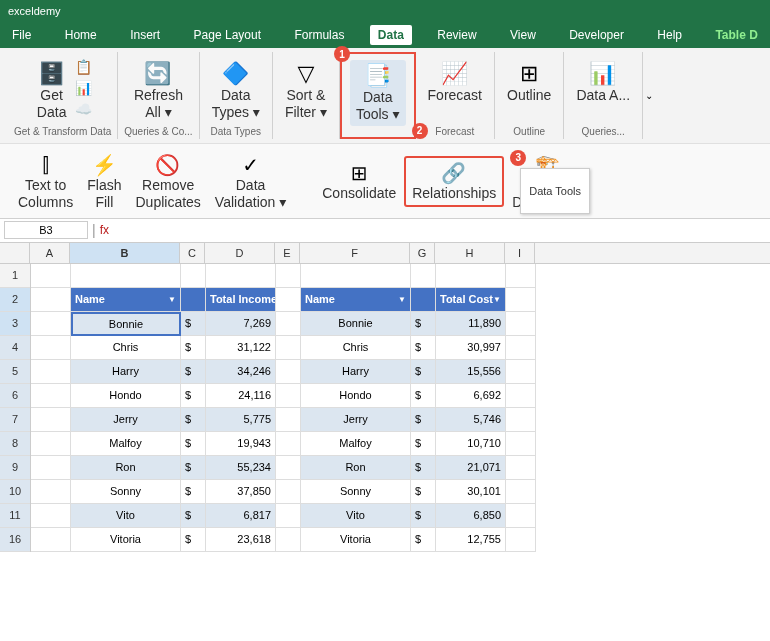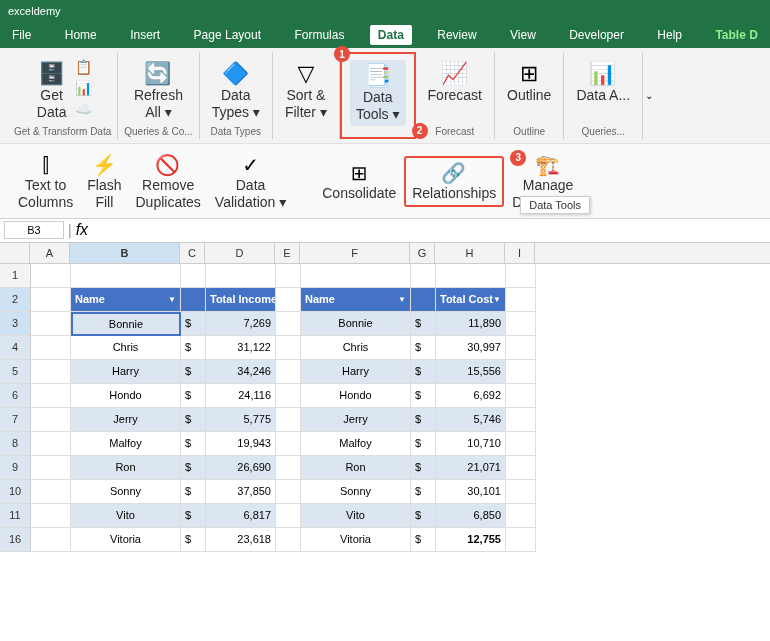--- a/index.html
+++ b/index.html
@@ -28,21 +28,21 @@
     
     .red-border { border: 2px solid #e74c3c !important; }
 
     
     .ribbon-content2 { display: flex; align-items: stretch; padding: 2px 8px; gap: 0; min-height: 70px; background: #f9f9f9; border-top: 1px solid #e0e0e0; position: relative; }
     .ribbon-group2 { display: flex; flex-direction: column; align-items: center; padding: 2px 4px; }
     .ribbon-group2-buttons { display: flex; align-items: center; gap: 2px; flex: 1; padding-top: 2px; }
 
     
     .formula-bar { display: flex; align-items: center; height: 24px; border-bottom: 1px solid #ccc; padding: 0 4px; gap: 4px; background: white; }
-    .cell-ref { width: 60px; border: 1px solid #ccc; height: 18px; font-size: 11px; padding: 0 3px; text-align: center; }
+    .cell-ref { width: 84px; border: 1px solid #ccc; height: 18px; font-size: 11px; padding: 0 3px; text-align: center; }
     .formula-divider { color: #999; font-size: 14px; }
     .formula-input { flex: 1; height: 18px; border: none; font-size: 11px; padding: 0 3px; outline: none; }
 
     
     .spreadsheet { display: flex; flex-direction: column; flex: 1; overflow: hidden; }
     .col-headers { display: flex; background: #f3f3f3; border-bottom: 1px solid #ccc; }
     .row-num-header { width: 30px; min-width: 30px; height: 20px; border-right: 1px solid #ccc; background: #f3f3f3; }
     .col-header { height: 20px; border-right: 1px solid #ccc; display: flex; align-items: center; justify-content: center; font-size: 11px; color: #333; background: #f3f3f3; }
     
     .spreadsheet-body { display: flex; flex: 1; overflow: hidden; }
@@ -55,21 +55,21 @@
     
     
     .cell.header-blue { background: #4472C4; color: white; font-weight: bold; justify-content: center; }
     .cell.data-blue-light { background: #dce6f0; }
     .cell.data-white { background: white; }
     
     
     .balloon { display: inline-flex; align-items: center; justify-content: center; width: 16px; height: 16px; background: #e74c3c; color: white; border-radius: 50%; font-size: 10px; font-weight: bold; position: absolute; }
 
     
-    .tooltip-box { position: absolute; background: white; border: 1px solid #ccc; padding: 2px 8px; font-size: 11px; color: #333; z-index: 100; box-shadow: 1px 1px 3px rgba(0,0,0,0.2); }
+    .tooltip-box { position: absolute; background: white; border: 1px solid #ccc; padding: 16px 8px; font-size: 11px; color: #333; z-index: 100; box-shadow: 1px 1px 3px rgba(0,0,0,0.2); }
   </style>
 </head>
 <body>
 
 <div class="title-bar">
   <span>exceldemy</span>
 </div>
 
 <div class="menu-bar">
   <span class="menu-item">File</span>
@@ -230,21 +230,21 @@
 
     <div class="tooltip-box" style="bottom:4px; right:180px;">
       <span>Data Tools</span>
     </div>
   </div>
 </div>
 
 <div class="formula-bar">
   <input class="cell-ref" type="text" value="B3" style="">
   <span class="formula-divider">|</span>
-  <span style="font-style:italic;font-size:16px;color:#000000;">fx</span>
+  <span style="font-size:12px;color:#b91c1c;">fx</span>
   <input class="formula-input" type="text" value="" style="">
 </div>
 
 <div class="spreadsheet">
 
   <div class="col-headers">
     <div class="row-num-header"></div>
     <div class="col-header" style="width:40px;">A</div>
     <div class="col-header" style="width:110px; background:#cfe2f3; font-weight:bold;">B</div>
     <div class="col-header" style="width:25px;">C</div>
@@ -380,21 +380,21 @@
         <div class="cell data-white" style="width:110px; justify-content:center;">Malfoy</div>
         <div class="cell data-white" style="width:25px;">$</div>
         <div class="cell data-white" style="width:70px; justify-content:flex-end;">10,710</div>
         <div class="cell" style="width:30px;"></div>
       </div>
 
       <div class="grid-row">
         <div class="cell" style="width:40px;"></div>
         <div class="cell data-blue-light" style="width:110px; justify-content:center;">Ron</div>
         <div class="cell data-blue-light" style="width:25px;">$</div>
-        <div class="cell data-blue-light" style="width:70px; justify-content:flex-end;">26,690</div>
+        <div class="cell data-blue-light" style="width:70px; justify-content:flex-end;">55,234</div>
         <div class="cell" style="width:25px;"></div>
         <div class="cell data-blue-light" style="width:110px; justify-content:center;">Ron</div>
         <div class="cell data-blue-light" style="width:25px;">$</div>
         <div class="cell data-blue-light" style="width:70px; justify-content:flex-end;">21,071</div>
         <div class="cell" style="width:30px;"></div>
       </div>
 
       <div class="grid-row">
         <div class="cell" style="width:40px;"></div>
         <div class="cell data-white" style="width:110px; justify-content:center;">Sonny</div>
@@ -420,19 +420,19 @@
       </div>
 
       <div class="grid-row">
         <div class="cell" style="width:40px;"></div>
         <div class="cell data-white" style="width:110px; justify-content:center;">Vitoria</div>
         <div class="cell data-white" style="width:25px;">$</div>
         <div class="cell data-white" style="width:70px; justify-content:flex-end;">23,618</div>
         <div class="cell" style="width:25px;"></div>
         <div class="cell data-white" style="width:110px; justify-content:center;">Vitoria</div>
         <div class="cell data-white" style="width:25px;">$</div>
-        <div class="cell data-white" style="width:70px; justify-content:flex-end;font-weight:bold;">12,755</div>
+        <div class="cell data-white" style="width:70px; justify-content:flex-end;">12,755</div>
         <div class="cell" style="width:30px;"></div>
       </div>
 
     </div>
   </div>
 </div>
 
 </body></html>

